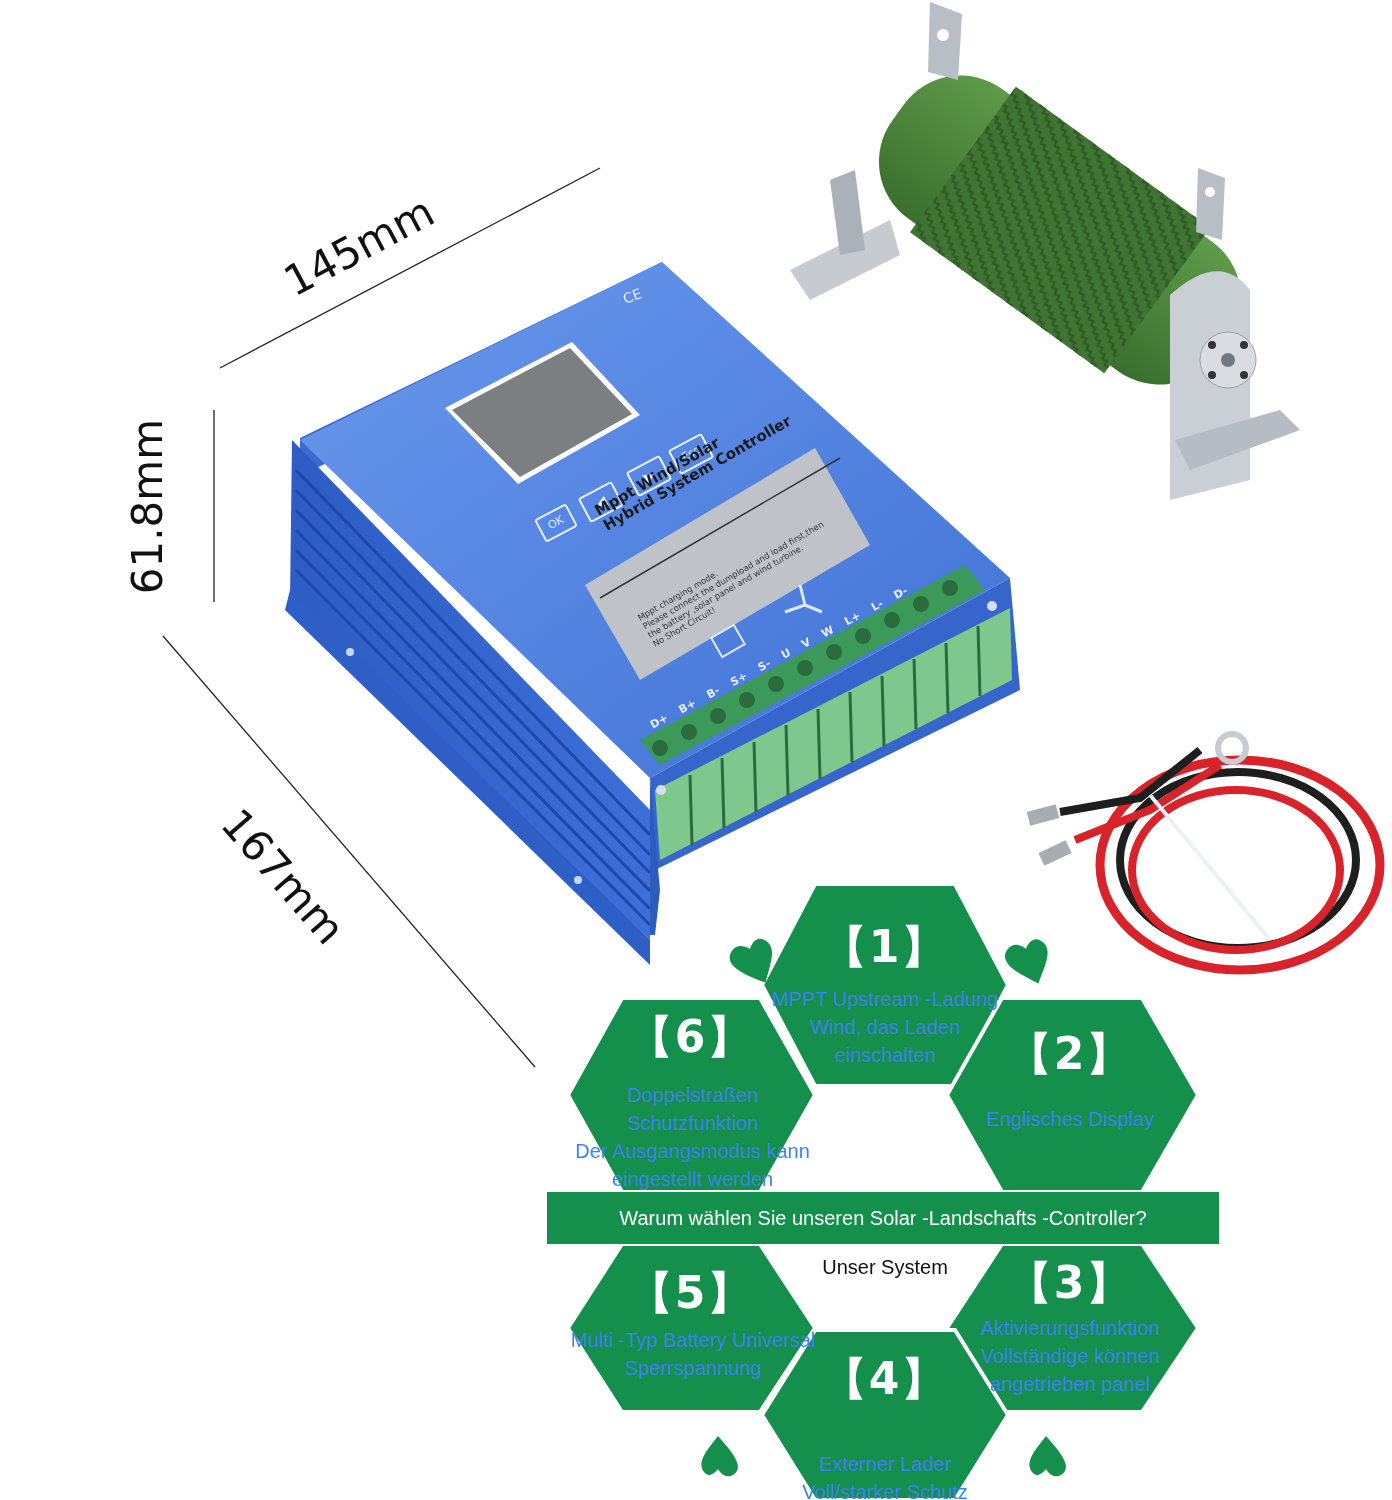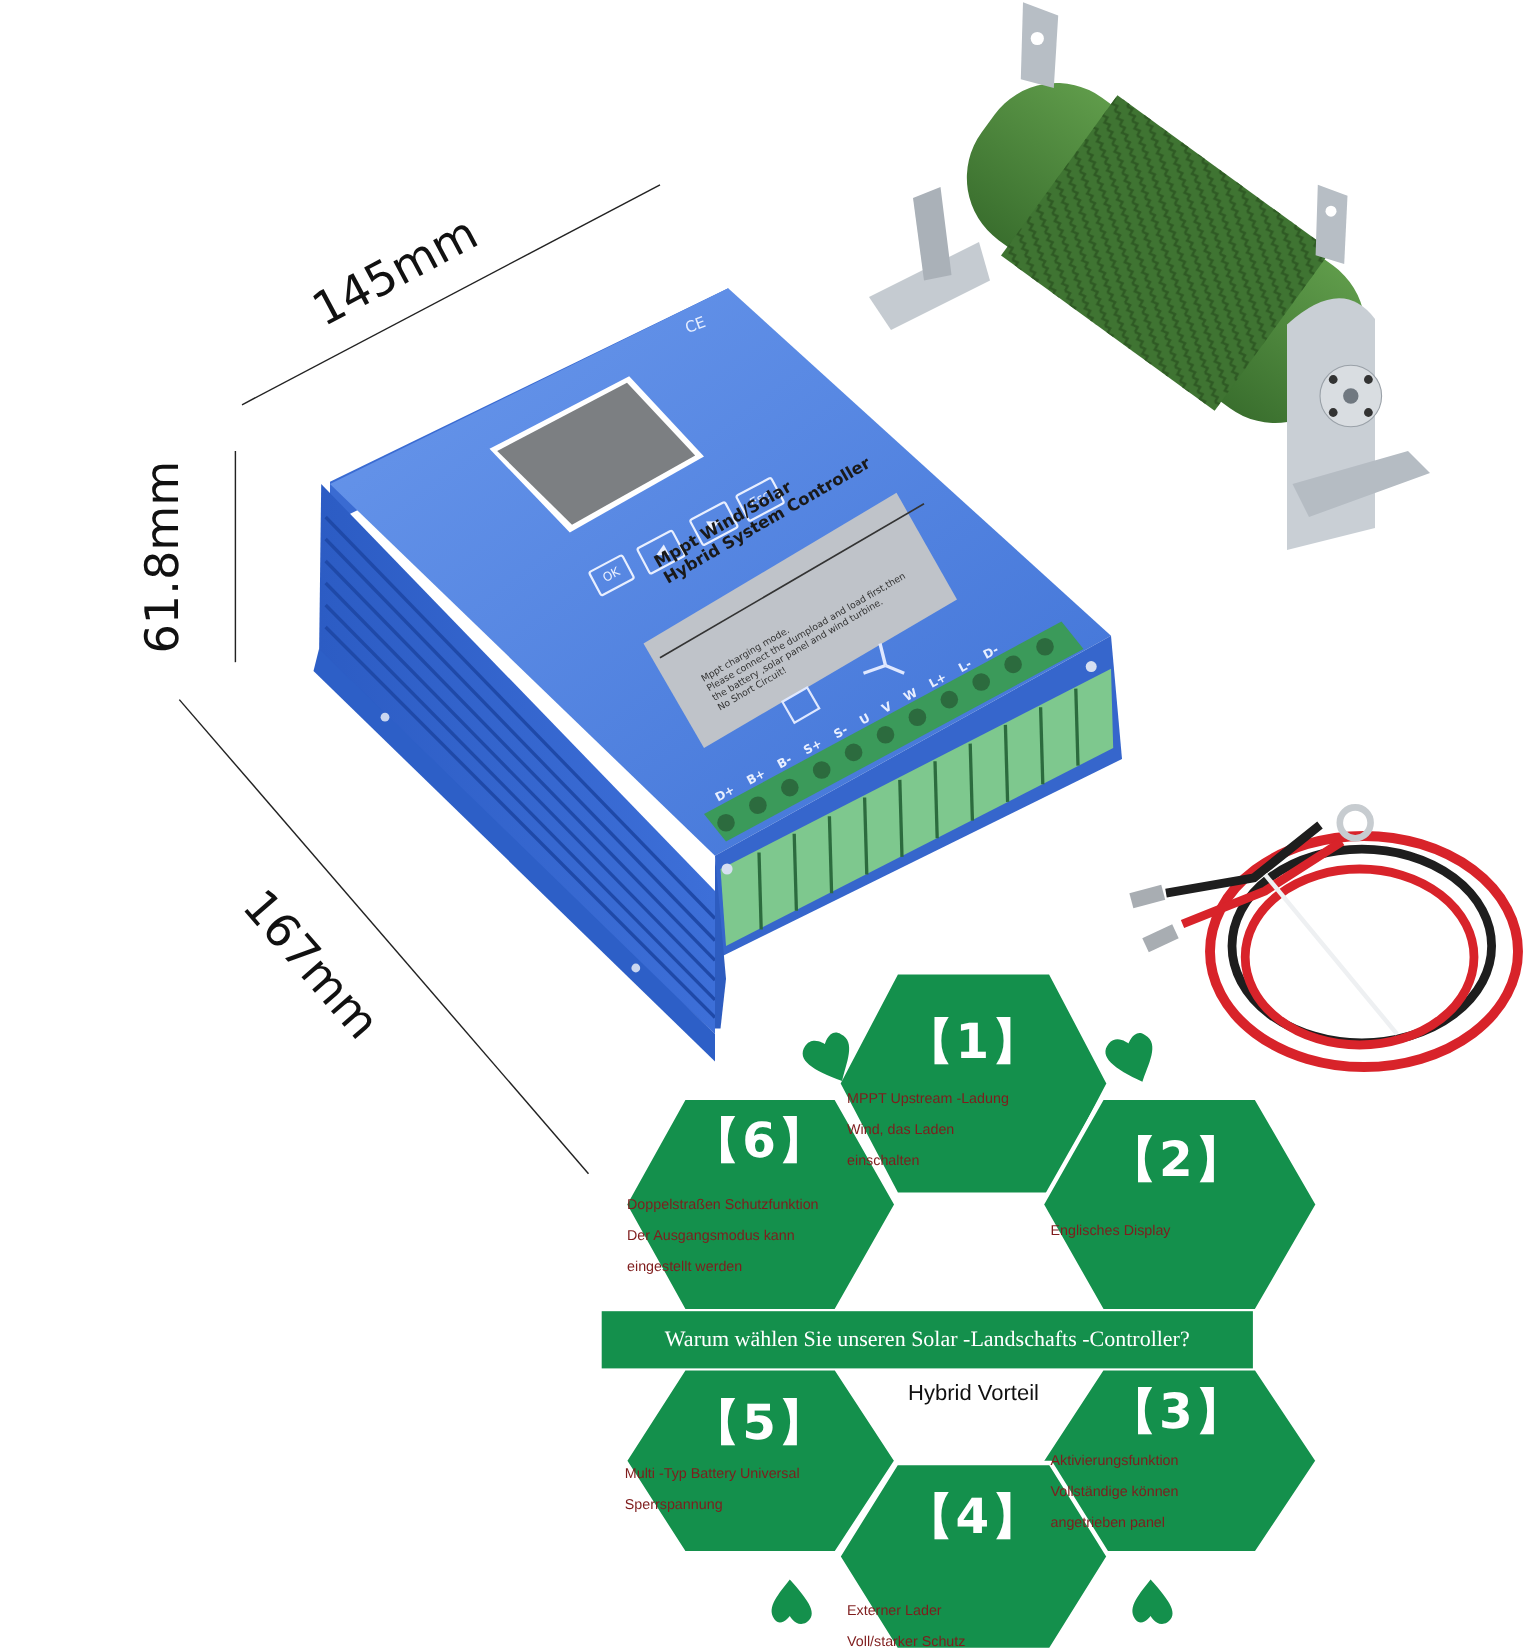--- a/index.html
+++ b/index.html
@@ -1,22 +1,22 @@
 <!DOCTYPE html>
 <html><head>
 <meta charset="utf-8">
 <style>
   html,body{margin:0;padding:0;background:#ffffff;}
   body{width:1392px;height:1500px;position:relative;overflow:hidden;font-family:"DejaVu Sans",sans-serif;}
   .abs{position:absolute;}
   .dim-label{position:absolute;font-family:"DejaVu Sans",sans-serif;font-size:42px;color:#111;white-space:nowrap;transform-origin:center center;}
   svg{display:block;}
   .hex-title{position:absolute;color:#fff;font-family:"DejaVu Sans",sans-serif;font-size:44px;font-weight:bold;text-align:center;letter-spacing:2px;}
-  .hex-text{position:absolute;color:#7f1d1d;font-family:"Liberation Sans",sans-serif;font-size:13px;text-align:left;line-height:28px;}
-  .banner{position:absolute;left:547px;top:1192px;width:592px;height:52px;background:#14904c;color:#fff;font-family:Liberation Serif, serif;font-size:20px;display:flex;align-items:center;justify-content:center;}
+  .hex-text{position:absolute;color:#3b82f6;font-family:"Liberation Sans",sans-serif;font-size:20px;text-align:center;line-height:28px;}
+  .banner{position:absolute;left:547px;top:1192px;width:672px;height:52px;background:#14904c;color:#fff;font-family:Liberation Sans, sans-serif;font-size:20px;display:flex;align-items:center;justify-content:center;}
   .sub{position:absolute;left:790px;top:1256px;width:190px;text-align:center;font-family:"Liberation Sans",sans-serif;font-size:20px;color:#111;}
   .panel-txt{font-family:"DejaVu Sans",sans-serif;font-weight:bold;}
 </style>
 </head>
 <body>
 
 <svg class="abs" style="left:0;top:0" width="1392" height="1500">
   <line x1="220" y1="368" x2="600" y2="168" stroke="#222" stroke-width="1.3"></line>
   <line x1="214" y1="410" x2="214" y2="602" stroke="#222" stroke-width="1.3"></line>
   <line x1="163" y1="636" x2="535" y2="1067" stroke="#222" stroke-width="1.3"></line>
@@ -220,21 +220,21 @@
   <div>Der Ausgangsmodus kann</div>
   <div>eingestellt werden</div>
 </div>
 
 <div class="hex-title" style="left:975px;top:1025px;width:190px;">【2】</div>
 <div class="hex-text" style="left:955px;top:1105px;width:230px;">
   <div>Englisches Display</div>
 </div>
 
 <div class="banner">Warum wählen Sie unseren Solar -Landschafts -Controller?</div>
-<div class="sub">Hybrid Vorteil</div>
+<div class="sub">Unser System</div>
 
 <div class="hex-title" style="left:596px;top:1264px;width:190px;">【5】</div>
 <div class="hex-text" style="left:568px;top:1326px;width:250px;">
   <div>Multi -Typ Battery Universal</div>
   <div>Sperrspannung</div>
 </div>
 
 <div class="hex-title" style="left:975px;top:1254px;width:190px;">【3】</div>
 <div class="hex-text" style="left:955px;top:1314px;width:230px;">
   <div>Aktivierungsfunktion</div>

